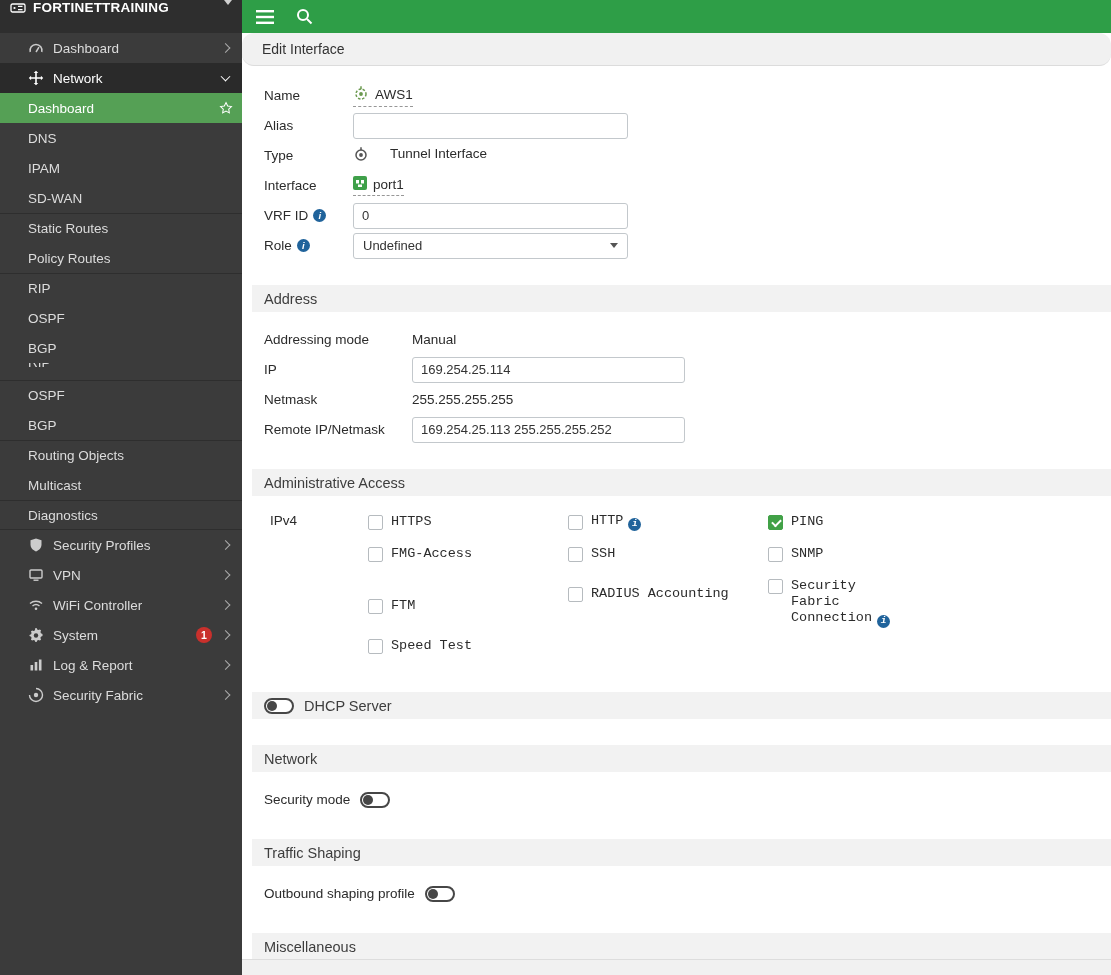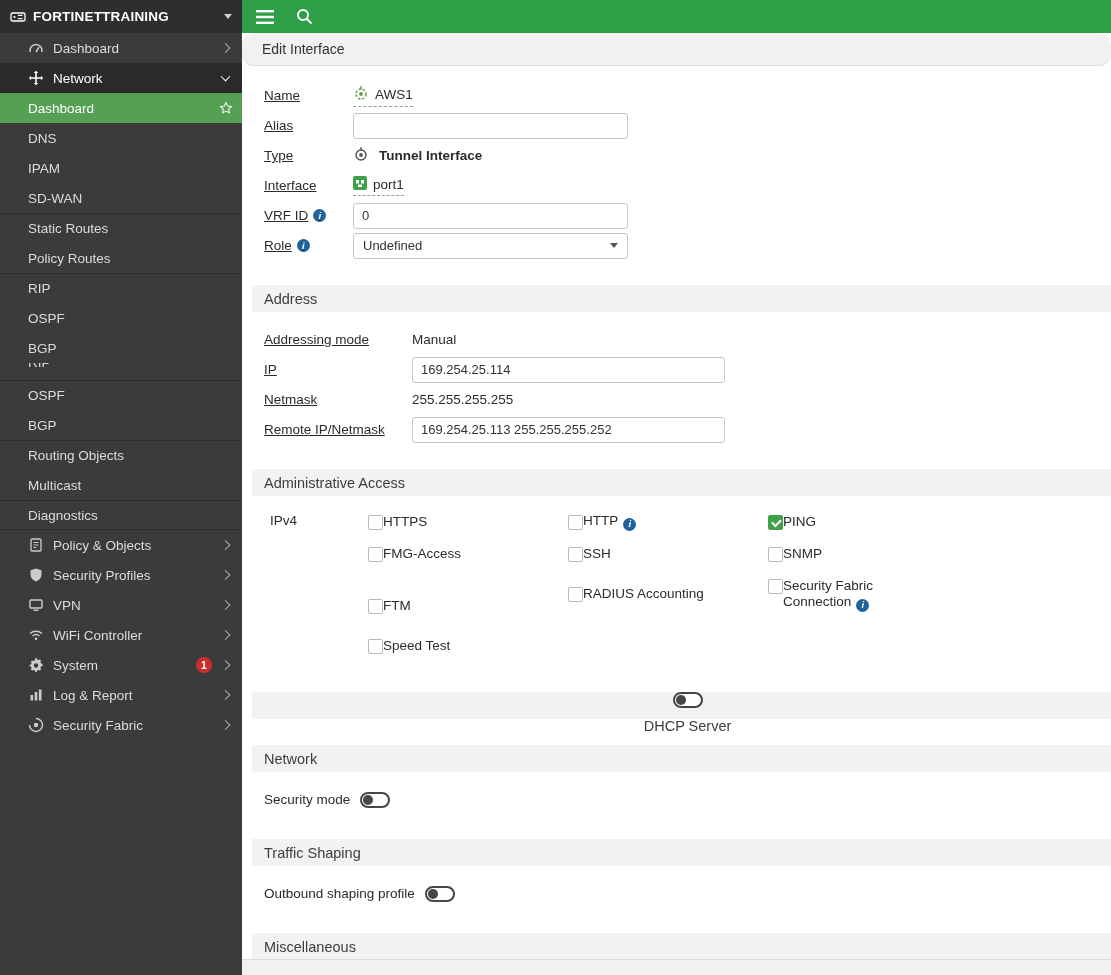--- a/index.html
+++ b/index.html
@@ -1,21 +1,21 @@
 <!DOCTYPE html>
 <html><head>
 <meta charset="utf-8">
 <style>
   * { margin:0; padding:0; box-sizing:border-box; }
   body { font-family:"Liberation Sans", sans-serif; background:#fff; }
   .app { position:relative; width:1111px; height:975px; overflow:hidden; background:#fff; }
 
   
   .sidebar { position:absolute; left:0; top:0; width:242px; height:975px; background:#3b3b3b; color:#dcdcdc; font-size:13.5px; overflow:hidden; }
-  .sb-header { height:33px; background:#2e2e2e; display:flex; align-items:center; padding:0 10px; color:#fff; font-weight:bold; font-size:13.5px; letter-spacing:.2px; cursor:pointer; position:relative; }
+  .sb-header { height:33px; background:#2e2e2e; display:flex; padding:0 10px; color:#fff; font-weight:bold; font-size:13.5px; letter-spacing:.2px; cursor:pointer; position:relative; }
   .sb-header .logo-icon { display:inline-flex; margin-right:7px; }
   .sb-caret { position:absolute; right:10px; width:0; height:0; border-left:4px solid transparent; border-right:4px solid transparent; border-top:5px solid #cfcfcf; }
 
   .mi { position:relative; height:30px; display:flex; align-items:center; cursor:pointer; }
   .mi.top { padding-left:28px; gap:9px; }
   .mi.sub { padding-left:28px; }
   .mi .mi-icon { width:16px; height:16px; display:inline-flex; flex:none; }
   .mi .chev { position:absolute; right:13px; top:50%; width:7px; height:7px; border-right:1.6px solid #ababab; border-bottom:1.6px solid #ababab; }
   .mi .chev.right { transform:translateY(-50%) rotate(-45deg); }
   .mi .chev.down  { transform:translateY(-70%) rotate(45deg); border-color:#fff; }
@@ -32,42 +32,42 @@
   .topbar { position:absolute; left:242px; top:0; right:0; height:33px; background:#2e9e47; display:flex; align-items:center; padding-left:14px; gap:22px; }
   .icon-btn { display:inline-flex; cursor:pointer; }
   .breadcrumb-bar { position:absolute; left:242px; top:33px; right:0; height:33px; background:#f1f1f1; border-bottom:1px solid #dcdcdc; display:flex; align-items:center; padding-left:20px; font-size:14px; color:#333;border-radius:12px; }
 
   
   .content { position:absolute; left:242px; top:66px; right:0; bottom:0; background:#fff; overflow:hidden; }
   .bottom-strip { position:absolute; left:242px; bottom:0; right:0; height:16px; background:#f1f1f1; border-top:1px solid #ddd; }
   .card { margin:16px 0 0 10px; width:859px; font-size:13.5px; color:#2b2b2b; }
 
   .secbar { width:100%; height:27px; background:#f2f2f2; display:flex; align-items:center; padding-left:12px; font-size:14.5px; color:#3d3d3d; margin:26px 0 14px 0; }
-  .secbar.toggle-bar { gap:10px; margin-bottom:0;flex-direction:column; }
+  .secbar.toggle-bar { gap:10px; margin-bottom:0; }
 
   .frow { display:flex; align-items:center; min-height:27px; margin-bottom:3px; padding-left:12px; }
-  .flabel { width:89px; display:flex; align-items:center; gap:5px; flex:none; color:#2b2b2b;text-decoration:underline; }
+  .flabel { width:89px; display:flex; align-items:center; gap:5px; flex:none; color:#2b2b2b; }
   .flabel.wide { width:148px; }
 
   .txt { width:275px; height:26px; border:1px solid #c3c8cc; border-radius:3px; padding:0 8px; font-size:13px; color:#333; font-family:"Liberation Sans",sans-serif; background:#fff; }
-  .txt.addr { width:313px; }
+  .txt.addr { width:273px; }
   .editable { display:inline-flex; align-items:center; gap:6px; border-bottom:1px dashed #979797; padding-bottom:2px; cursor:pointer; }
-  .typeval { display:inline-flex; align-items:center; gap:10px;font-weight:bold; }
+  .typeval { display:inline-flex; gap:21px; }
   .selbox { width:275px; height:26px; border:1px solid #c3c8cc; border-radius:3px; display:flex; align-items:center; justify-content:space-between; padding:0 9px; font-size:13px; color:#333; cursor:pointer; background:#fff; }
   .sel-caret { width:0; height:0; border-left:4.5px solid transparent; border-right:4.5px solid transparent; border-top:5.5px solid #555; }
 
   .info { width:13px; height:13px; border-radius:50%; background:#20639b; color:#fff; font-size:9.5px; font-weight:bold; font-style:italic; display:inline-flex; align-items:center; justify-content:center; flex:none; cursor:pointer; }
 
   
   .aa-row { display:flex; padding-left:18px; margin-bottom:4px; }
   .aa-label { width:98px; flex:none; padding-top:3px; }
   .aa-cols { display:flex; }
   .aa-col { width:200px; display:flex; flex-direction:column; }
   .aa-col.last { width:220px; }
-  .cbitem { display:flex; align-items:center; min-height:24px; margin-bottom:8px; cursor:pointer; }
+  .cbitem { display:flex; align-items:center; gap:8px; min-height:24px; margin-bottom:8px; cursor:pointer;font-family:Liberation Mono, monospace; }
   .cbitem.wrap { align-items:flex-start; }
   .cb { width:15px; height:15px; border:1px solid #b6bbbf; border-radius:2px; background:#fff; display:inline-block; position:relative; flex:none; margin-top:1px; }
   .cb.checked { background:#41a147; border-color:#41a147; }
   .cb.checked::after { content:""; position:absolute; left:2.5px; top:3px; width:7px; height:4px; border-left:2px solid #fff; border-bottom:2px solid #fff; transform:rotate(-45deg); }
   .cb-text { display:inline; line-height:16px; }
   .cb-text .info { vertical-align:-2px; margin-left:5px; }
   .cb-text.narrow { max-width:120px; display:inline-block; }
 
   
   .toggle { width:30px; height:16px; border:2px solid #464646; border-radius:9px; display:inline-block; position:relative; background:#fff; cursor:pointer; flex:none; }
@@ -165,30 +165,20 @@
       <div class="mi sub sep-top">
           <span class="mi-label">Routing Objects</span>
         </div>
       <div class="mi sub">
           <span class="mi-label">Multicast</span>
         </div>
       <div class="mi sub sep-top sep-bottom">
           <span class="mi-label">Diagnostics</span>
         </div>
 
-      <div class="mi top">
-        <span class="mi-icon">
-            <svg viewBox="0 0 16 16" width="16" height="16">
-              <rect x="3" y="2" width="10" height="12" rx="1" fill="none" stroke="#ccc" stroke-width="1.3"></rect>
-              <path d="M5.5 5.5h5M5.5 8h5M5.5 10.5h3" stroke="#ccc" stroke-width="1.2"></path>
-            </svg>
-          </span>
-        <span class="mi-label">Policy &amp; Objects</span>
-        <span class="chev right"></span>
-      </div>
       <div class="mi top">
         <span class="mi-icon">
             <svg viewBox="0 0 16 16" width="16" height="16">
               <path d="M8 1.5l5.5 1.8v4.2c0 3.6-2.7 5.8-5.5 6.9C5.2 13.3 2.5 11.1 2.5 7.5V3.3z" fill="#ccc"></path>
             </svg>
           </span>
         <span class="mi-label">Security Profiles</span>
         <span class="chev right"></span>
       </div>
       <div class="mi top">

